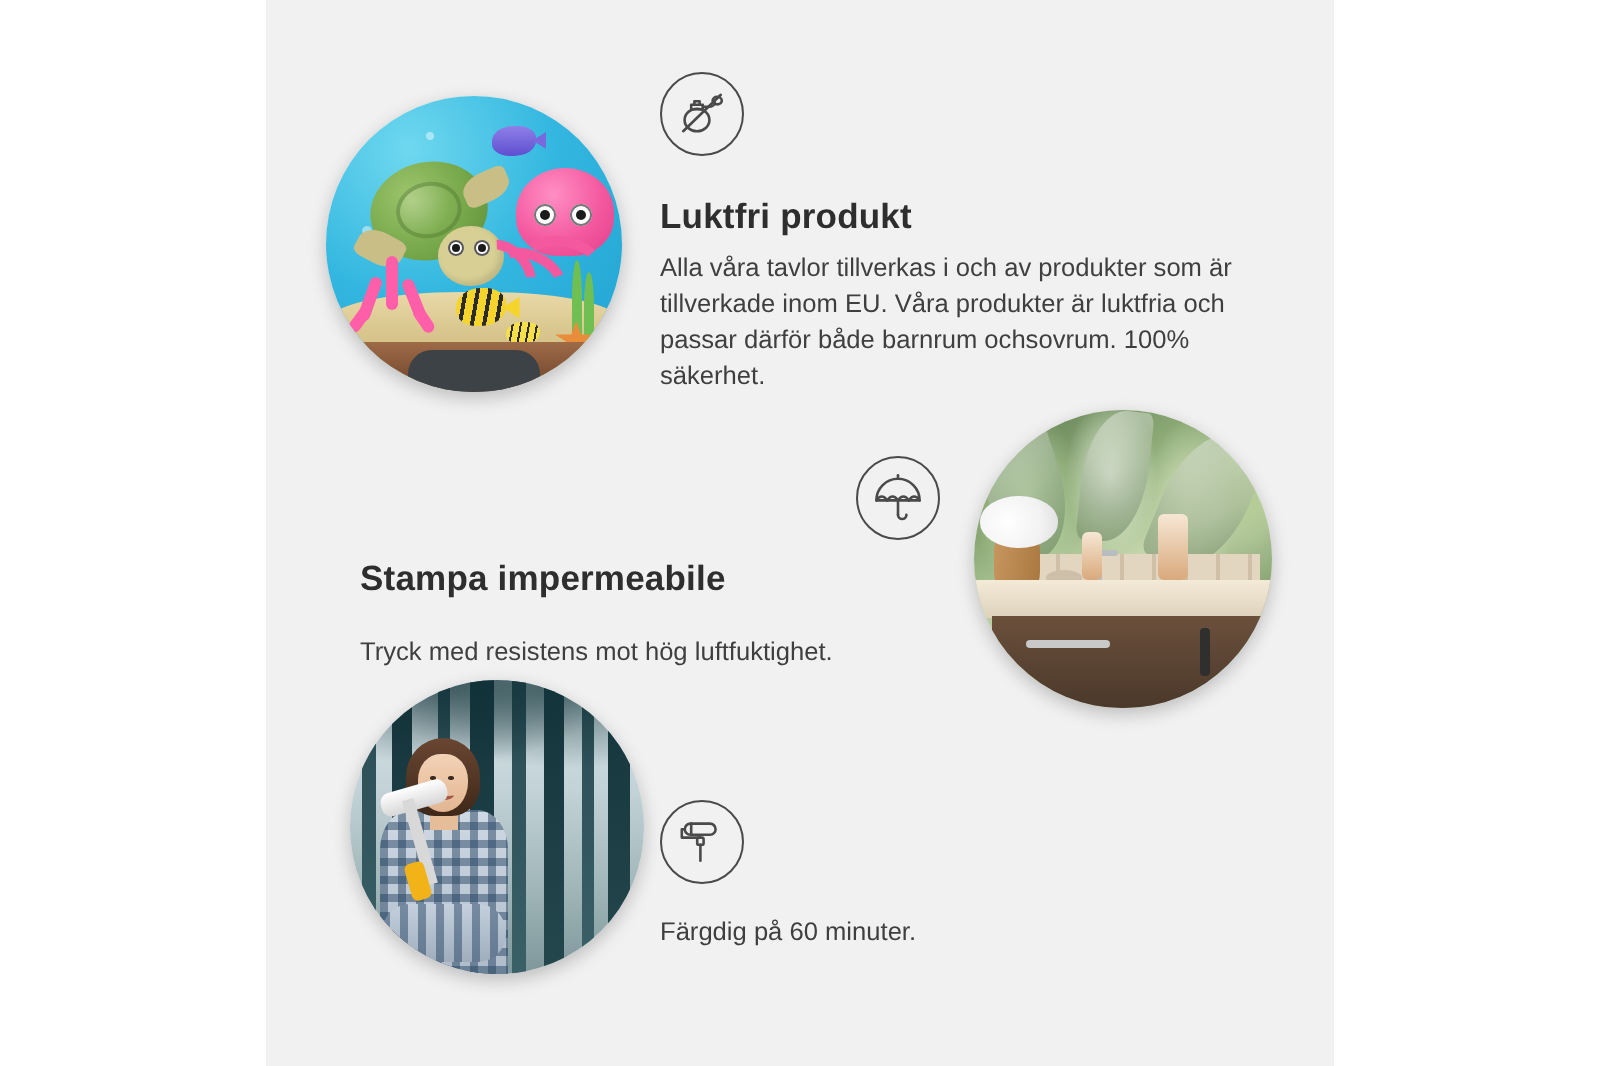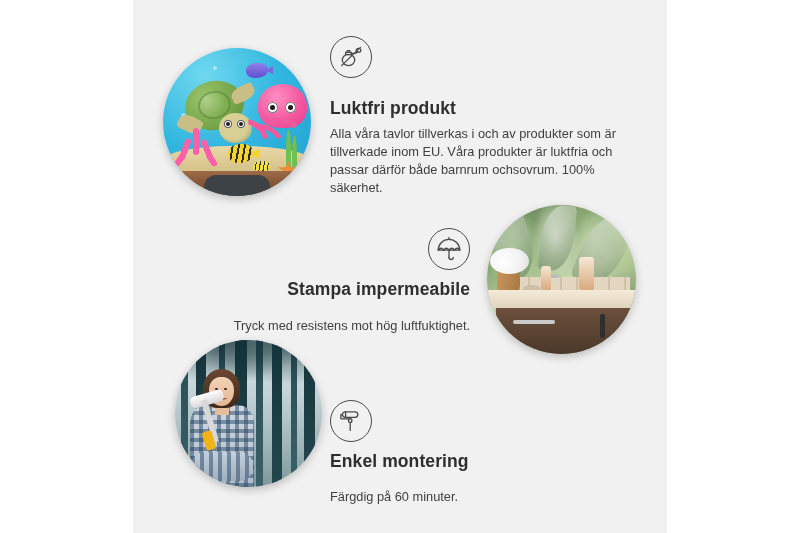--- a/index.html
+++ b/index.html
@@ -269,21 +269,21 @@
   .feat-desc {
     font-size:12.8px; color:#3f3f3f; line-height:1.42;
   }
 
   
   #feature-odourless { left:330px; top:36px; width:290px; text-align:left; }
   #feature-odourless .feat-title { margin-top:20px; }
   #feature-odourless .feat-desc  { margin-top:5px; }
 
   
-  #feature-waterproof { left:180px; top:228px; width:290px; text-align:right; }
+  #feature-waterproof { left:180px; top:228px; width:290px; }
   #feature-waterproof .feat-icon { margin-left:auto; }
   #feature-waterproof .feat-title { margin-top:9px; }
   #feature-waterproof .feat-desc  { margin-top:16px; }
 
   
   #feature-easy-mount { left:330px; top:400px; width:290px; text-align:left; }
   #feature-easy-mount .feat-title { margin-top:9px; }
   #feature-easy-mount .feat-desc  { margin-top:15px; }
 
   .icon-svg { position:absolute; left:50%; top:50%; transform:translate(-50%,-50%); }
@@ -428,17 +428,16 @@
   <div class="feature" id="feature-easy-mount">
     <div class="feat-icon">
       <svg class="icon-svg" width="26" height="26" viewBox="0 0 26 26" fill="none" stroke="#4a4a4a" stroke-width="1.3" stroke-linecap="round" stroke-linejoin="round">
         <rect x="4.4" y="3.8" width="15.4" height="5.6" rx="2.8"></rect>
         <line x1="7.6" y1="3.8" x2="7.6" y2="9.4"></line>
         <path d="M4.4 6.6H2.9v4.2h9.2"></path>
         <rect x="10.6" y="10.8" width="3.2" height="3.6" rx="0.8"></rect>
         <line x1="12.2" y1="14.4" x2="12.2" y2="22.4"></line>
       </svg>
     </div>
-    <div class="feat-title">Enkel montering</div>
     <div class="feat-desc">Färgdig på 60 minuter.</div>
   </div>
 
 </div>
 
 </body></html>

